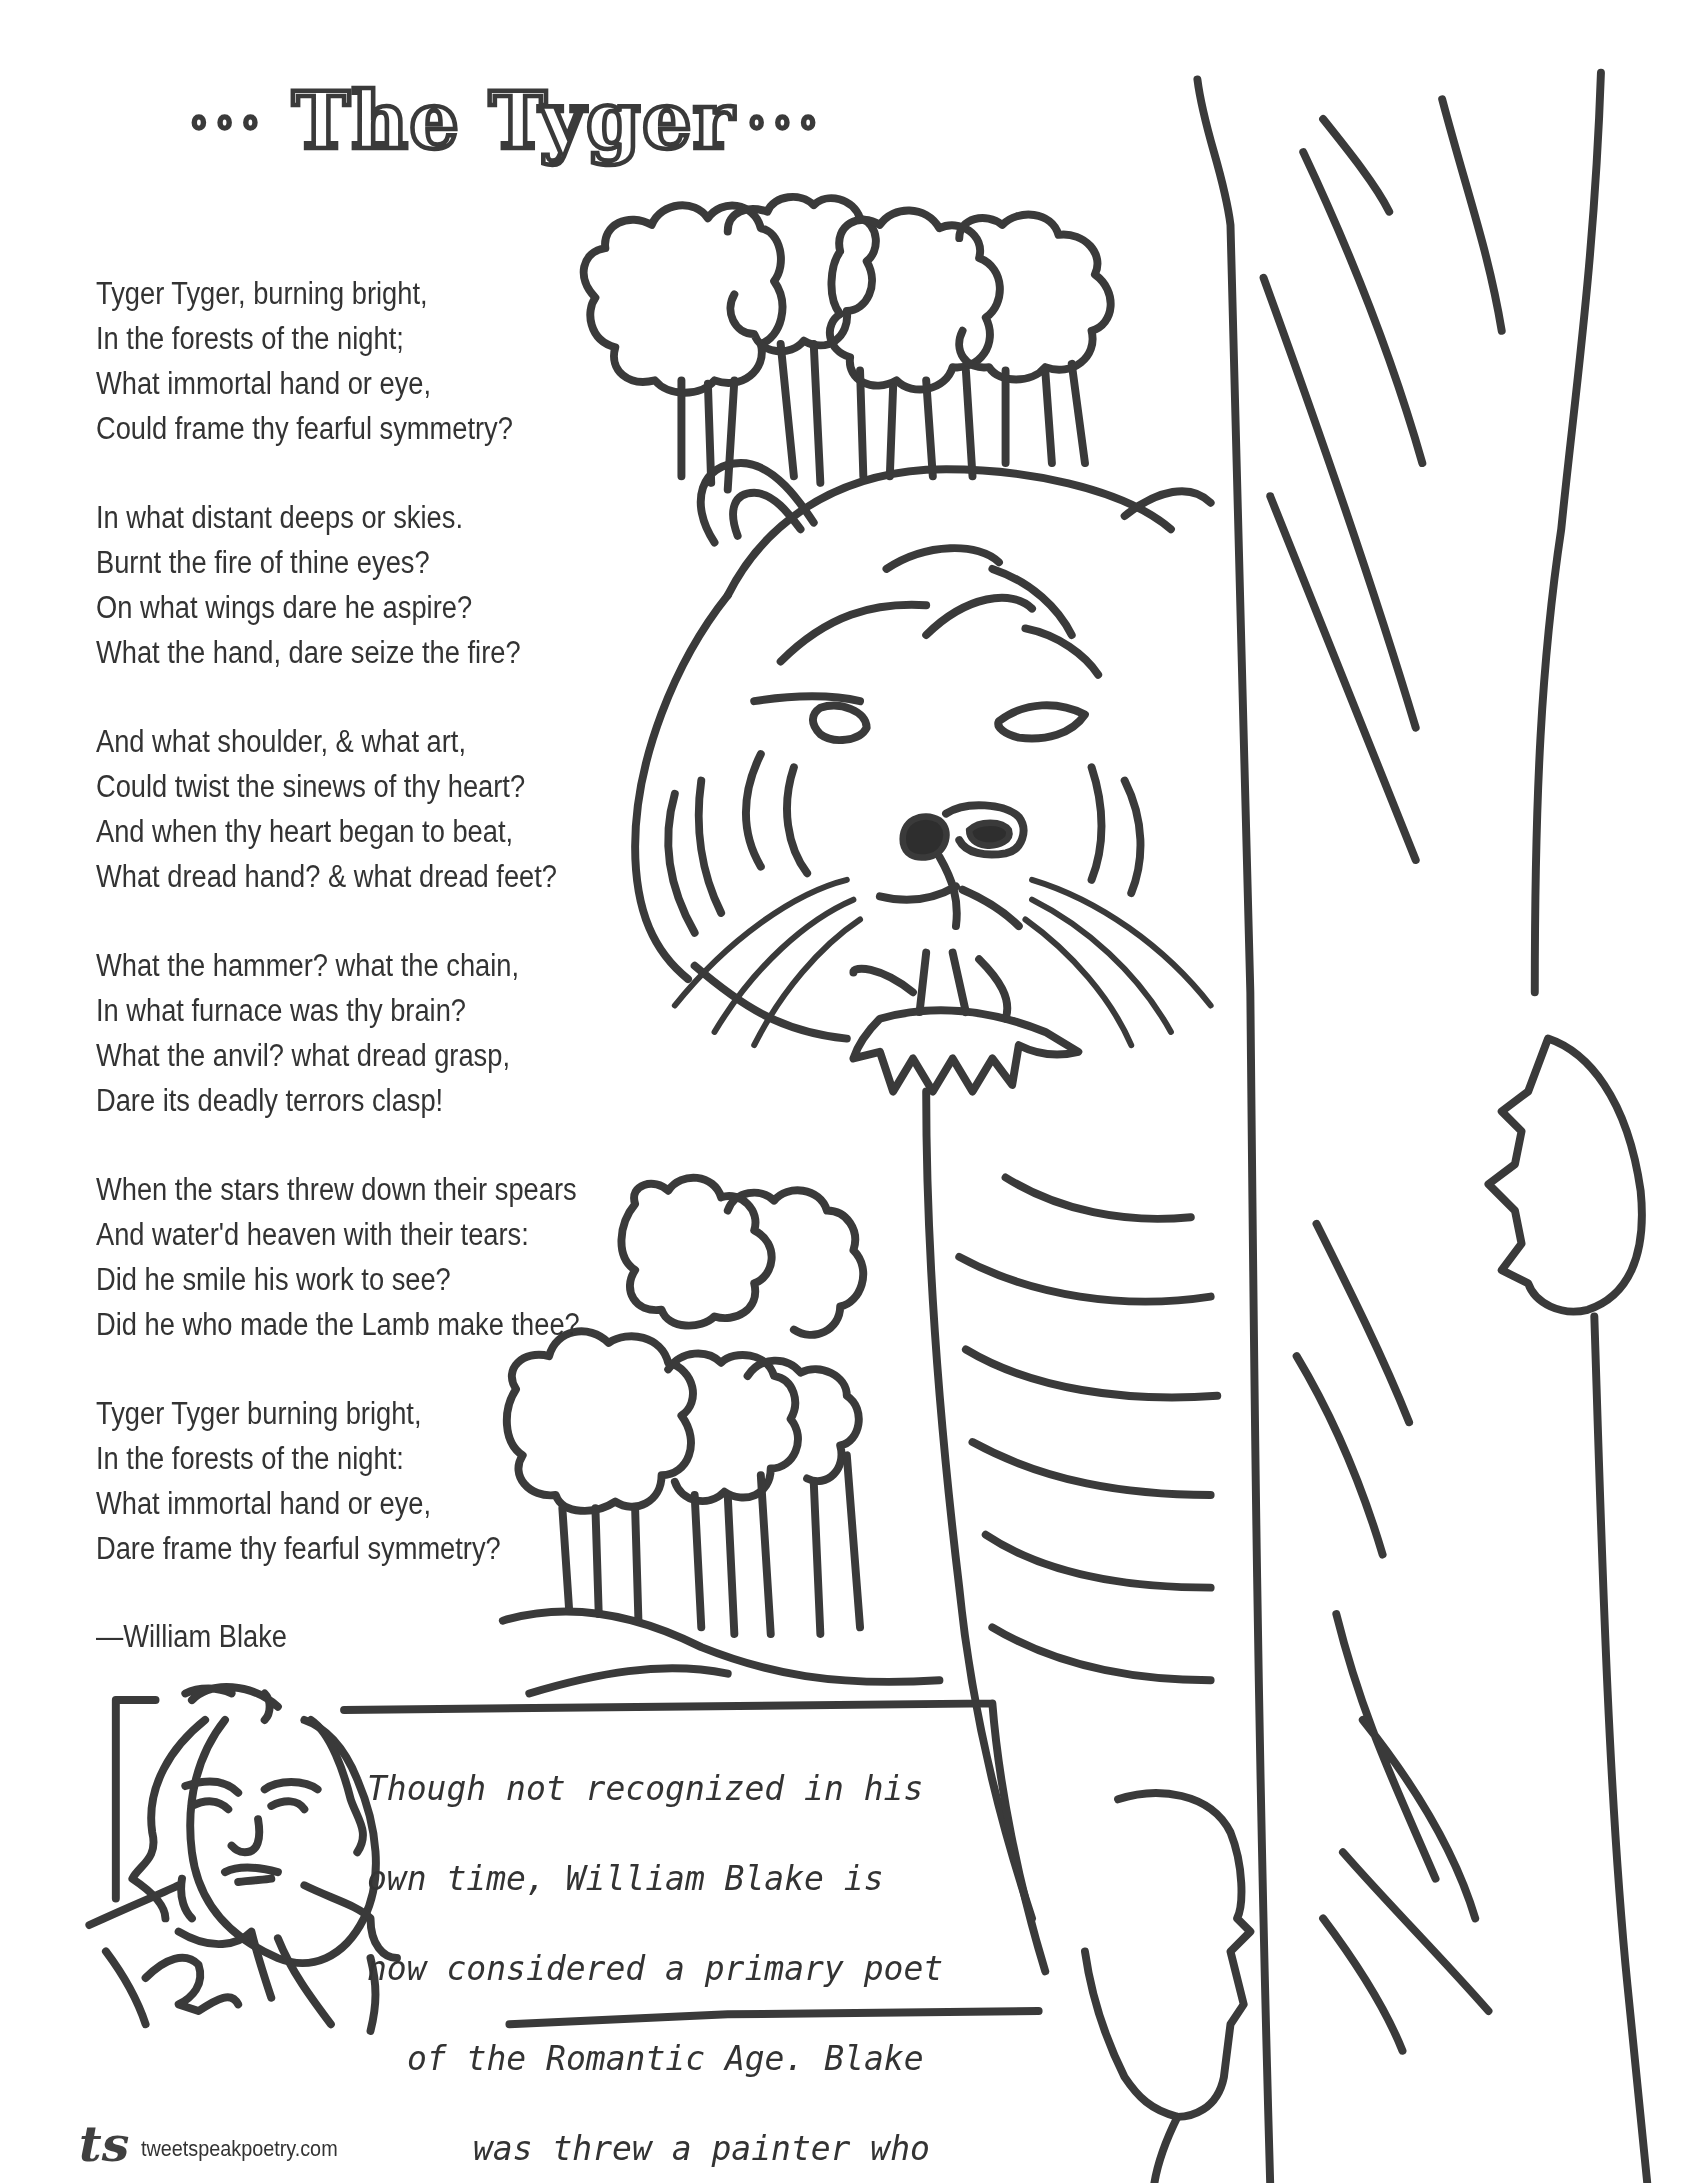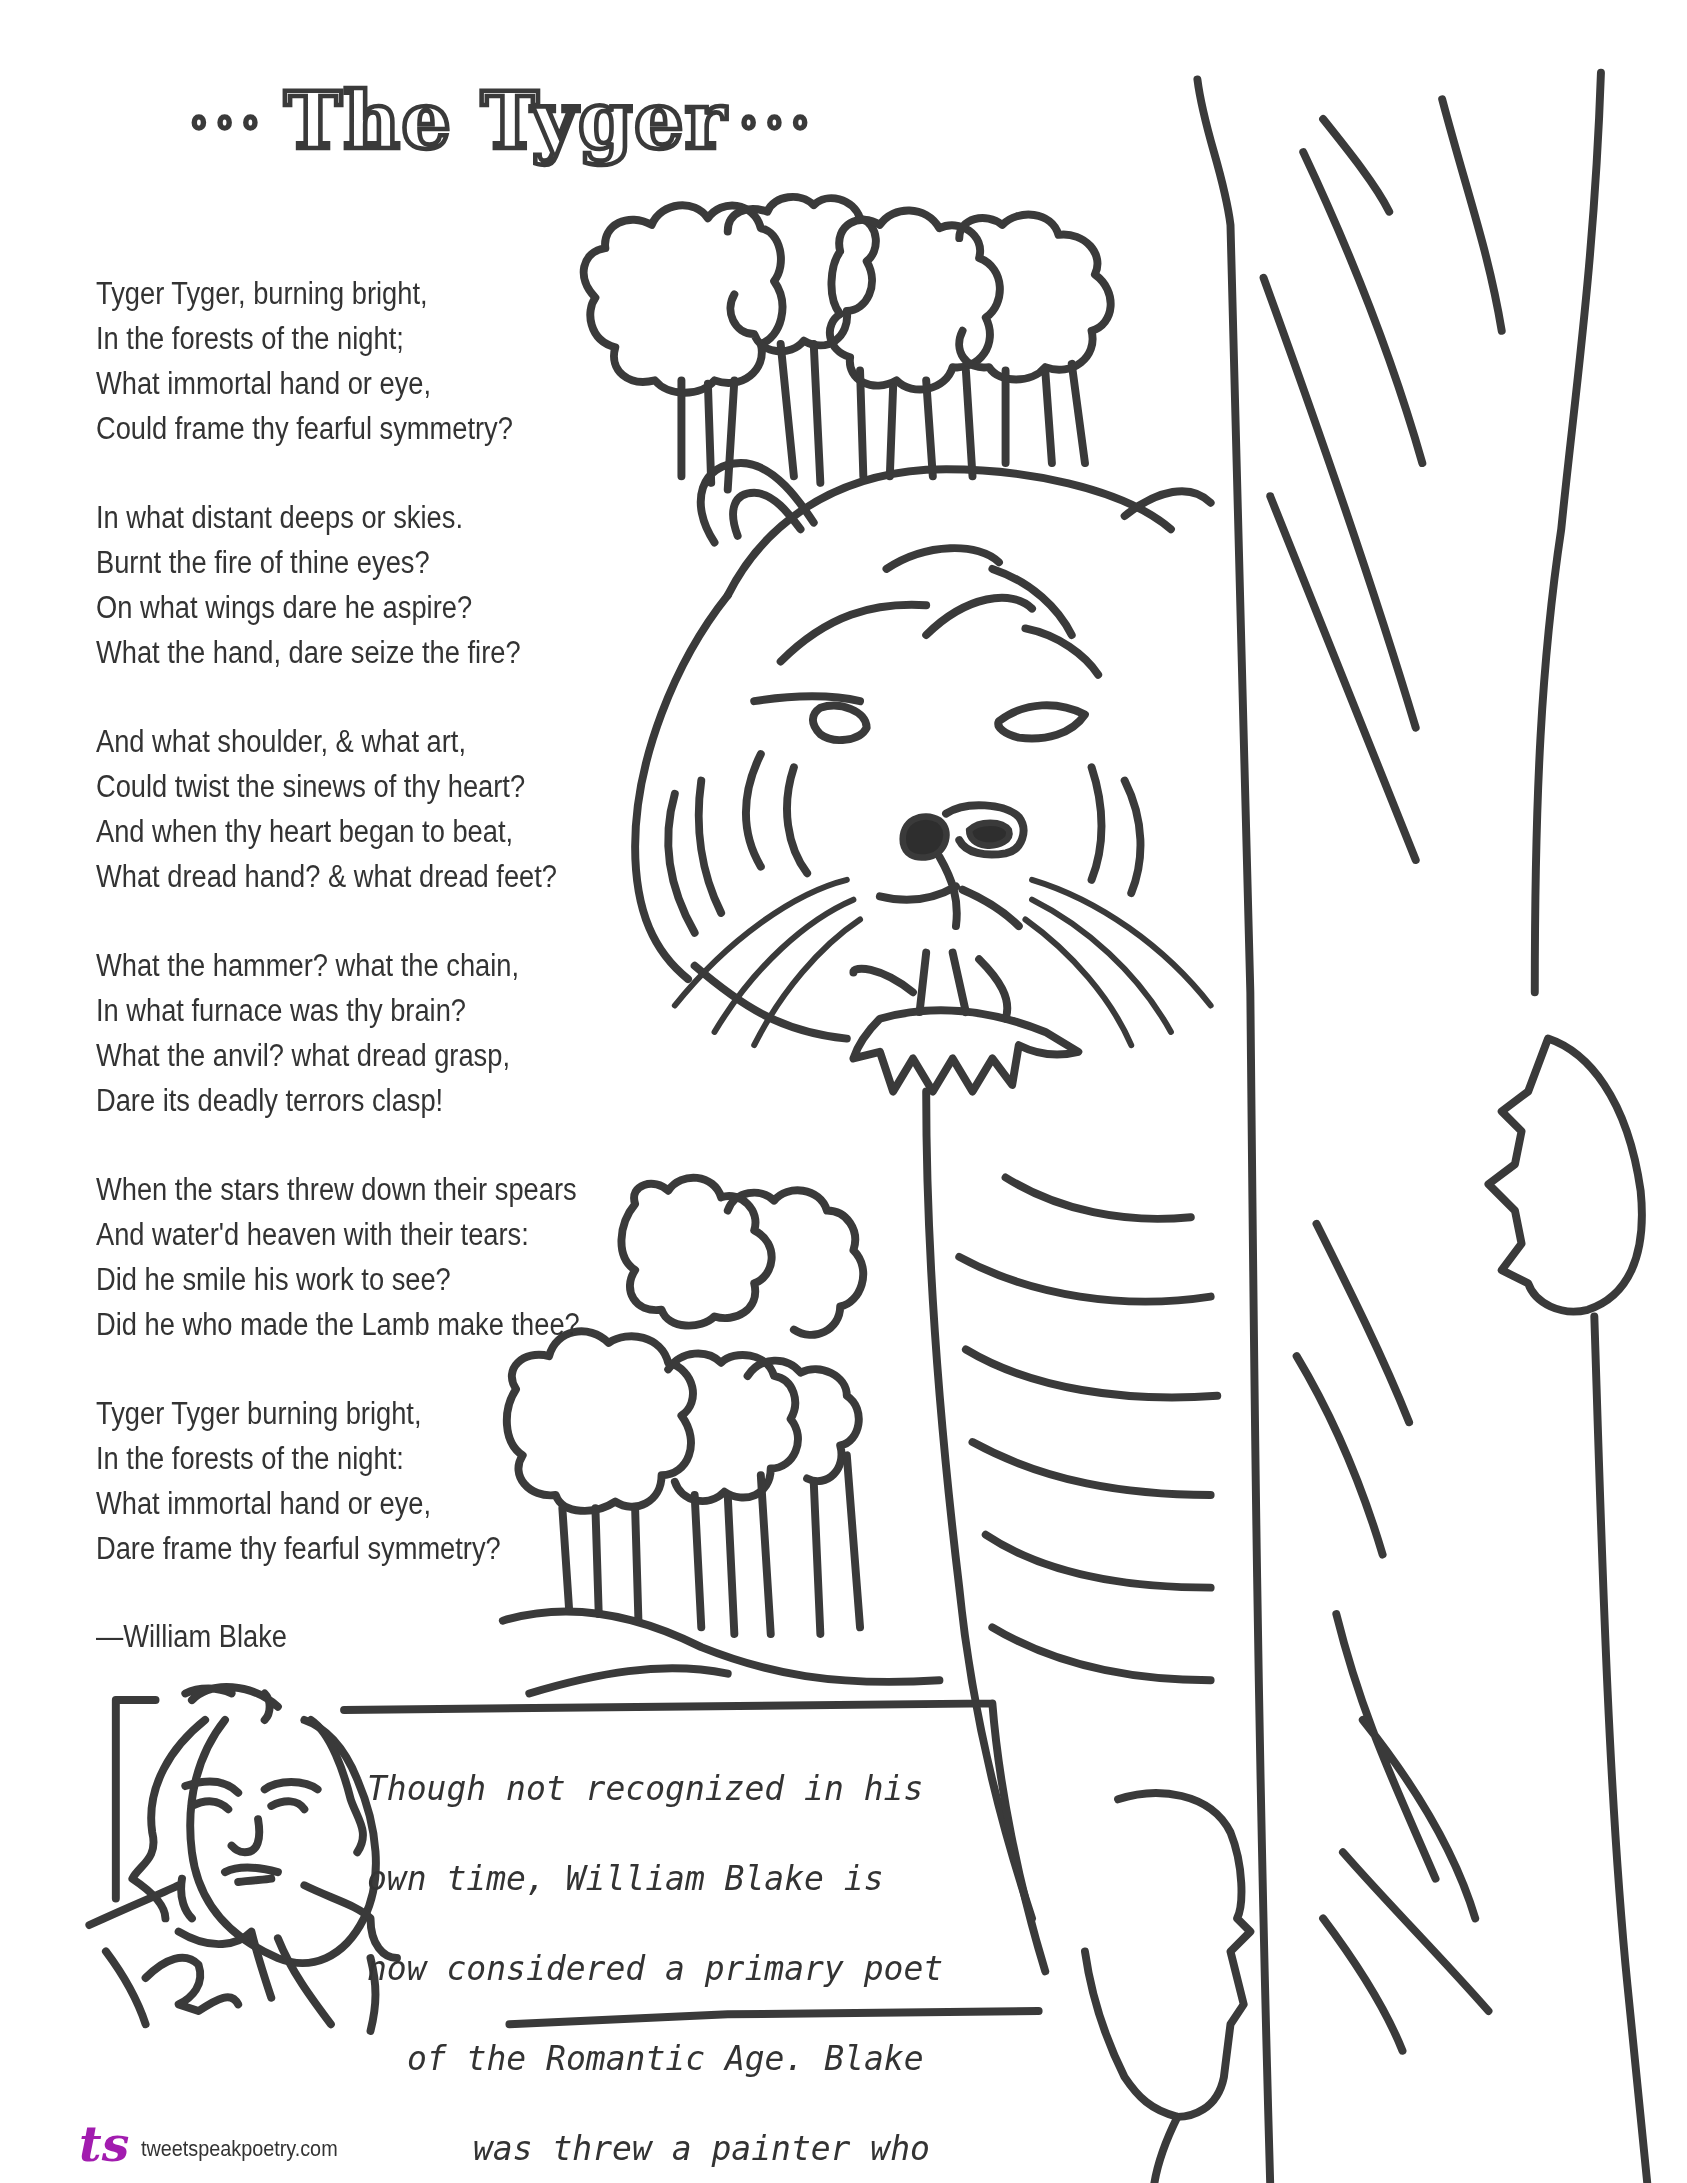--- a/index.html
+++ b/index.html
@@ -7,36 +7,36 @@
   .page { position: absolute; left: 0; top: 0; width: 1687px; height: 2183px; background: #fff; }
   svg.art { position: absolute; left: 0; top: 0; width: 1687px; height: 2183px; }
   .ink { fill: none; stroke: #3a3a3a; stroke-width: 12; stroke-linecap: round; stroke-linejoin: round; }
   .ink-thin { fill: none; stroke: #3a3a3a; stroke-width: 9; stroke-linecap: round; stroke-linejoin: round; }
   .ink-fill { fill: #2e2e2e; stroke: #3a3a3a; stroke-width: 10; }
 
   .title-wrap { position: absolute; left: 192px; top: 78px; height: 86px; display: flex; align-items: center; gap: 14.6px; }
   .title-dots { font-family: "DejaVu Sans", sans-serif; font-size: 22.5px; color: #0f172a; letter-spacing: 12px;
     -webkit-text-stroke: 3.3px #3a3a3a; }
   .title { font-family: "DejaVu Serif", serif; font-weight: bold; font-size: 78px; color: #ffffff;
-    -webkit-text-stroke: 4.6px #3a3a3a; letter-spacing: 1.3px; line-height: 1; }
+    -webkit-text-stroke: 4.6px #3a3a3a; letter-spacing: 1.3px; line-height: 1; margin-left: 8px; }
 
   .poem { position: absolute; left: 96px; top: 271px; width: 582px;
     font-family: "Liberation Sans", sans-serif; font-size: 31px; line-height: 45px; color: #333333;
     transform: scaleX(0.88); transform-origin: left top; }
   .stanza { margin: 0 0 44px 0; }
   .stanza .line { display: block; white-space: nowrap; }
   .author { display: block; margin-top: -1.3px; }
 
   .bio { position: absolute; left: 367px; top: 1723px; width: 662px;
     font-family: "DejaVu Sans Mono", monospace; font-size: 33px; line-height: 48px; color: #333;
     font-style: italic; }
   .bio .bl { display: block; white-space: nowrap; margin-top: 42px; }
 
   .footer { position: absolute; left: 79px; top: 2120px; display: flex; align-items: flex-end; gap: 12px; }
-  .logo { font-family: "DejaVu Serif", serif; font-style: italic; font-weight: bold; font-size: 49px; color: #a21caf; line-height: 1; }
+  .logo { font-family: "DejaVu Serif", serif; font-style: italic; font-weight: bold; font-size: 49px; color: #404040; line-height: 1; }
   .site { font-family: "Liberation Sans", sans-serif; font-size: 22px; color: #333; padding-bottom: 6.6px;
     transform: scaleX(0.9); transform-origin: left bottom; }
 </style>
 </head>
 <body>
 
 <div class="page">
 
   <svg class="art" viewBox="0 0 2550 3300">
 

